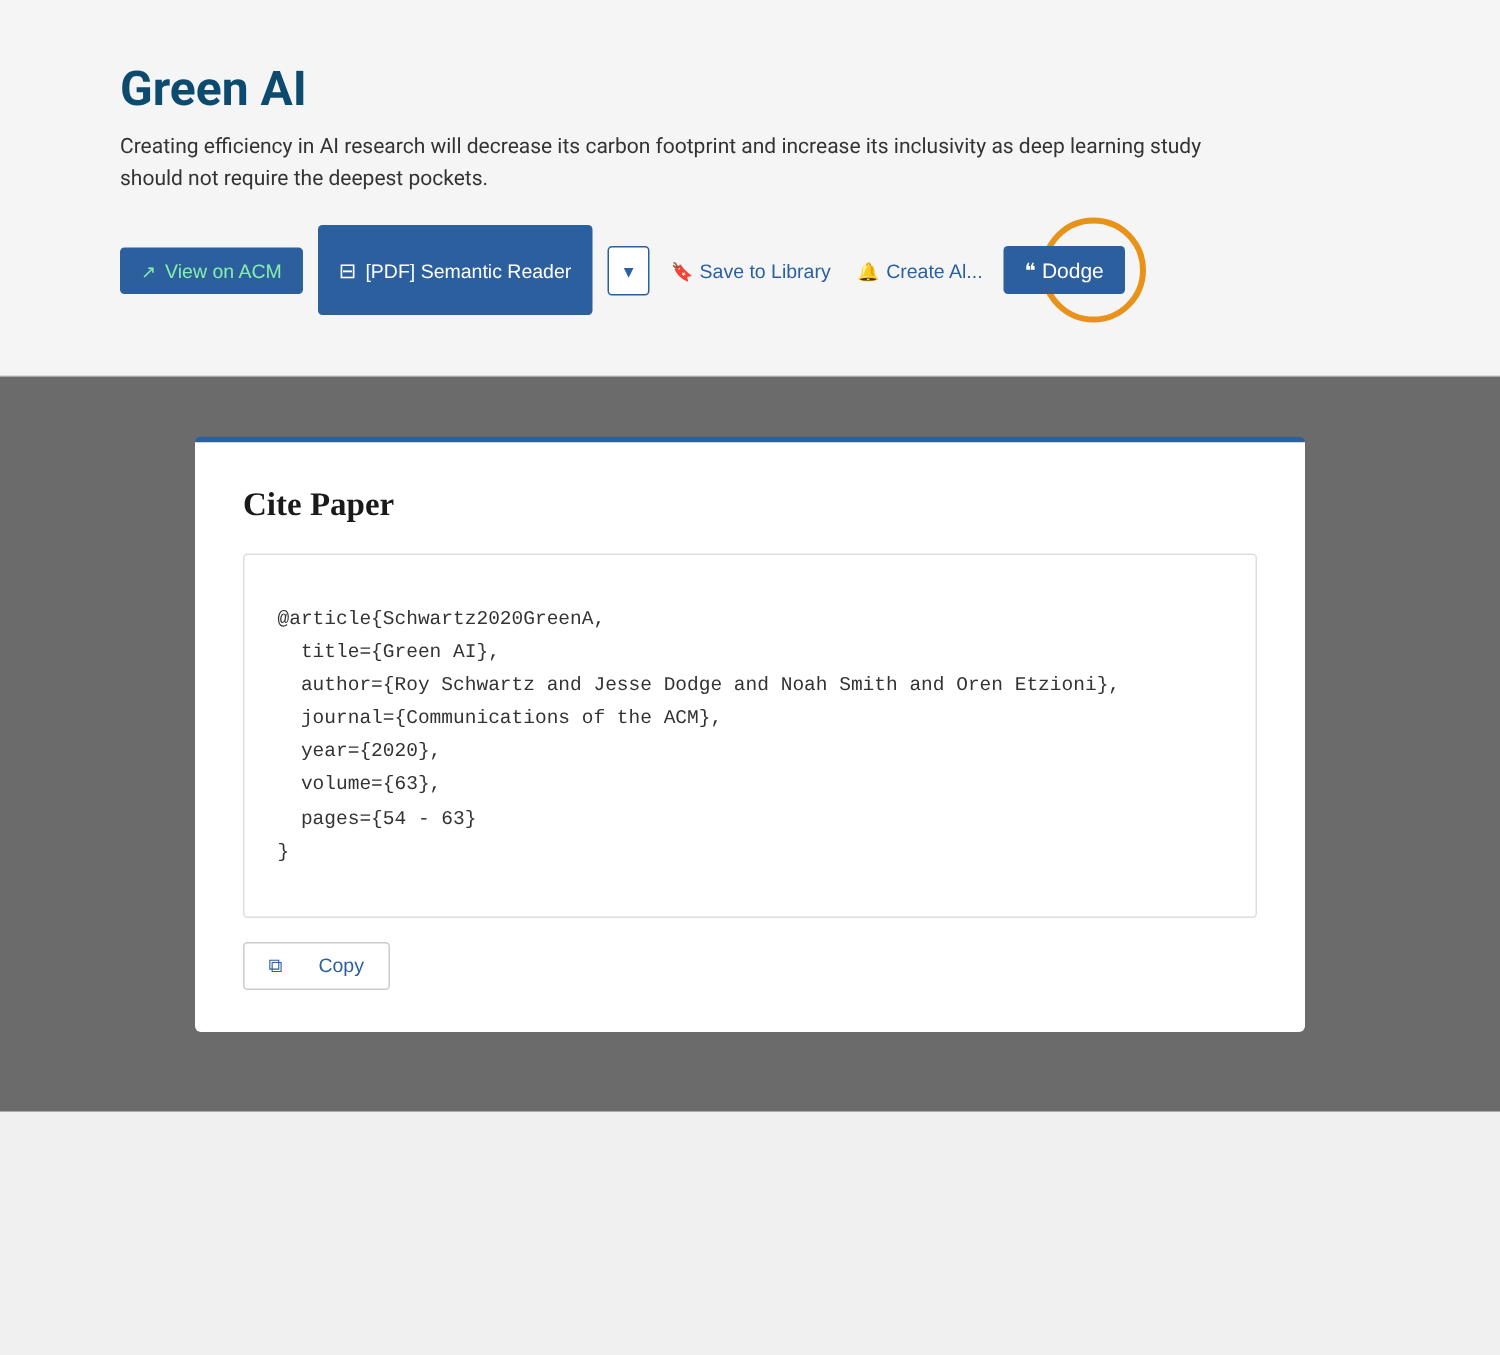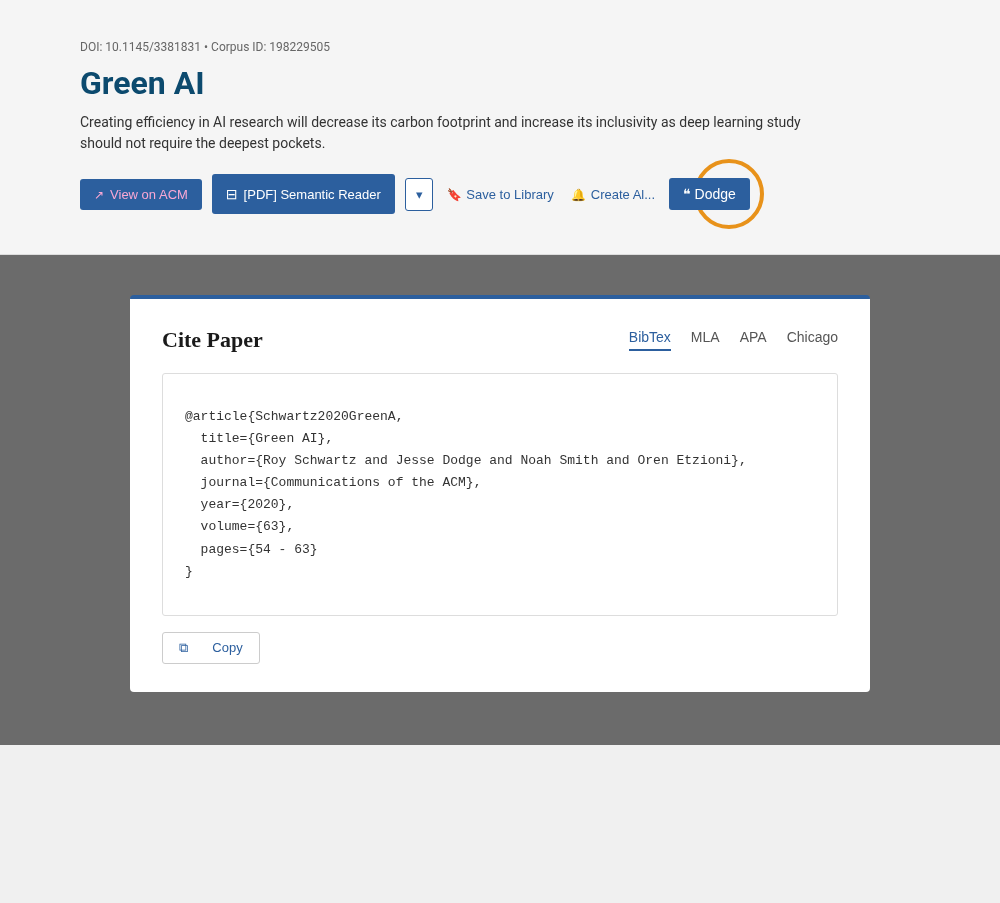--- a/index.html
+++ b/index.html
@@ -51,37 +51,37 @@
 
     .action-bar {
       display: flex;
       align-items: center;
       gap: 10px;
       position: relative;
     }
 
     .btn-primary {
       background: #2c5f9e;
-      color: #f9a8d4;
+      color: #86efac;
       border: none;
       padding: 8px 14px;
       font-size: 13px;
       border-radius: 3px;
       cursor: pointer;
       display: flex;
       align-items: center;
       gap: 6px;
       white-space: nowrap;
     }
 
     .btn-pdf {
       background: #2c5f9e;
       color: #fff;
       border: none;
-      padding: 12px 14px;
+      padding: 22px 14px;
       font-size: 13px;
       border-radius: 3px;
       cursor: pointer;
       display: flex;
       align-items: center;
       gap: 6px;
       white-space: nowrap;
     }
 
     .btn-dropdown {
@@ -218,21 +218,20 @@
     .icon-pdf::before { content: '⊟'; font-size: 14px; }
     .icon-bookmark::before { content: '🔖'; font-size: 12px; }
     .icon-bell::before { content: '🔔'; font-size: 12px; }
     .icon-quote::before { content: '❝'; font-size: 14px; }
     .icon-copy::before { content: '⧉'; font-size: 13px; }
   </style>
 </head>
 <body>
 
 <div class="top-panel">
-  <div class="doi-line">DOI: 10.1145/3381831  •  Corpus ID: 198229505</div>
   <h1 class="paper-title">Green AI</h1>
   <p class="abstract">Creating efficiency in AI research will decrease its carbon footprint and increase its inclusivity as deep learning study should not require the deepest pockets.</p>
   <div class="action-bar">
     <button class="btn-primary">
       <span class="icon-external"></span>
       <span>View on ACM</span>
     </button>
     <button class="btn-pdf">
       <span class="icon-pdf"></span>
       <span>[PDF] Semantic Reader</span>
@@ -253,26 +252,20 @@
       </button>
       <div class="cite-circle"></div>
     </div>
   </div>
 </div>
 
 <div class="bottom-panel">
   <div class="modal-box">
     <div class="modal-header">
       <h2 class="modal-title">Cite Paper</h2>
-      <div class="cite-tabs">
-        <button class="cite-tab active">BibTex</button>
-        <button class="cite-tab">MLA</button>
-        <button class="cite-tab">APA</button>
-        <button class="cite-tab">Chicago</button>
-      </div>
     </div>
     <div class="code-box">@article{Schwartz2020GreenA,
   title={Green AI},
   author={Roy Schwartz and Jesse Dodge and Noah Smith and Oren Etzioni},
   journal={Communications of the ACM},
   year={2020},
   volume={63},
   pages={54 - 63}
 }</div>
     <button class="copy-btn">

